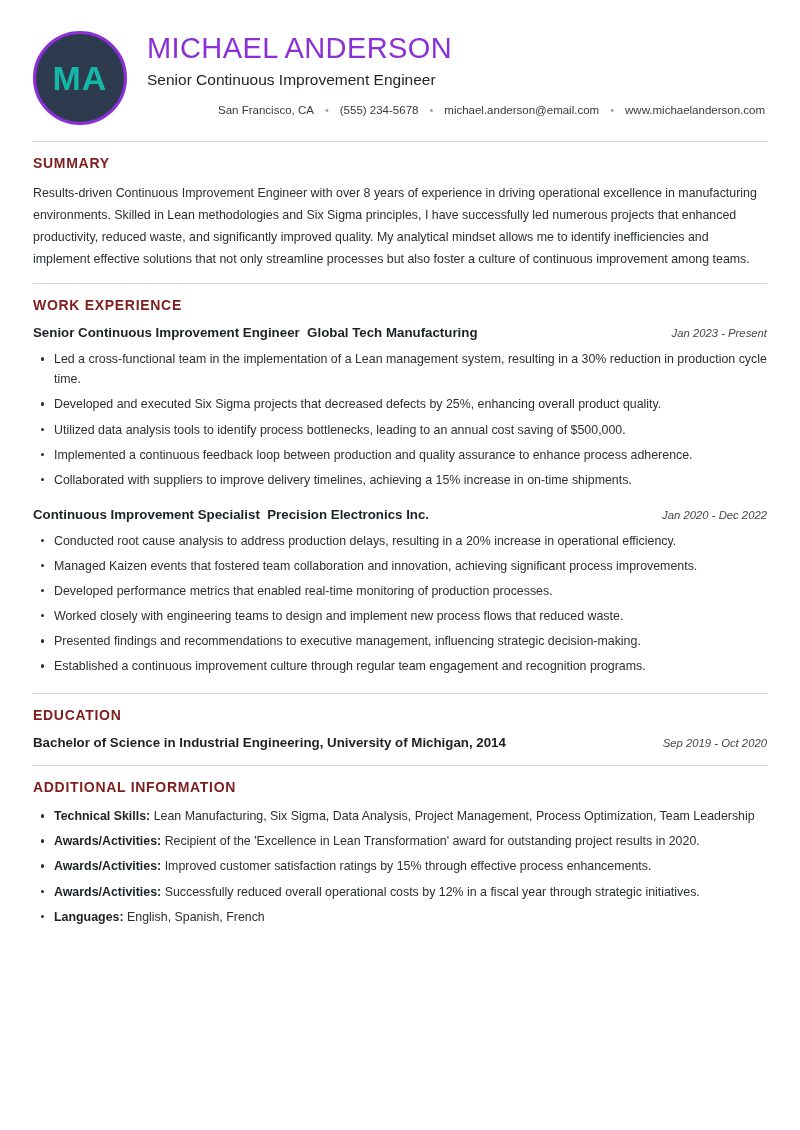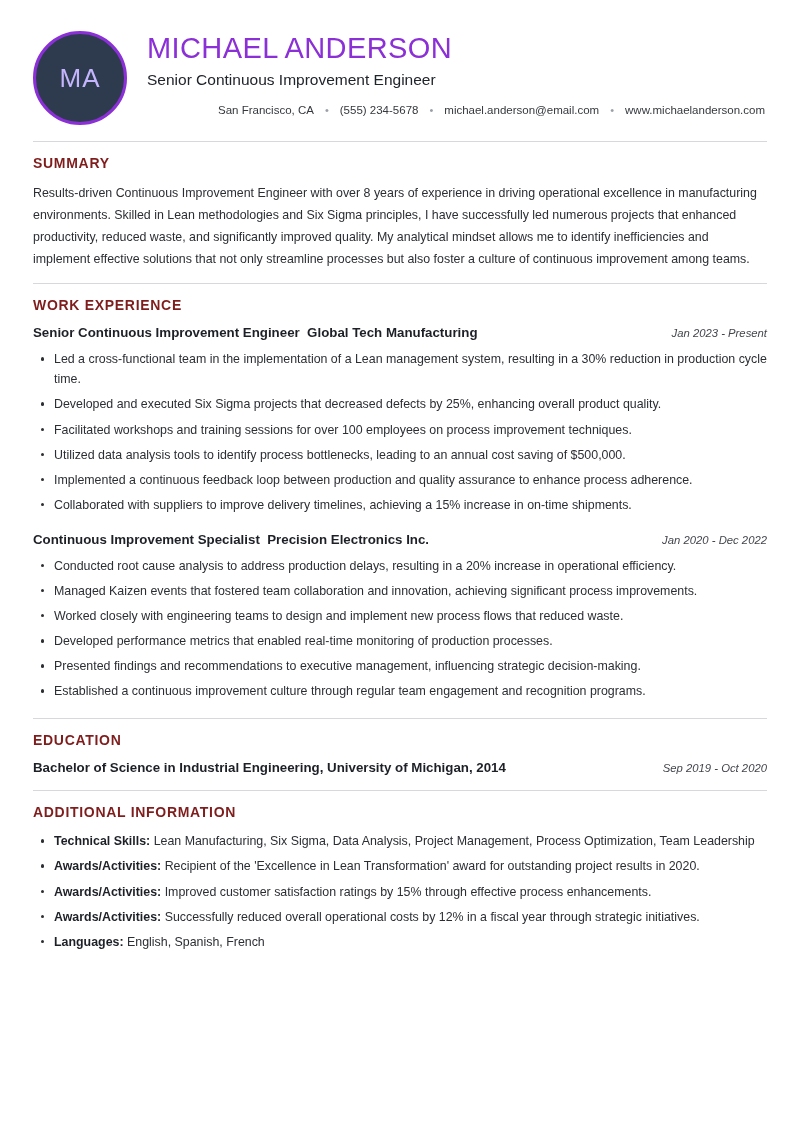--- a/index.html
+++ b/index.html
@@ -36,23 +36,23 @@
     border-radius: 50%;
     background: #2e3a4d;
     border: 3px solid #8b2fd6;
     box-sizing: border-box;
     display: flex;
     align-items: center;
     justify-content: center;
     margin-top: 3px;
   }
   .avatar-initials {
-    color: #c4b5fd;
-    font-size: 26px;
-    font-weight: 400;
+    color: #14b8a6;
+    font-size: 34px;
+    font-weight: 700;
     letter-spacing: 1px;
     line-height: 1;
   }
   .header-text {
     flex: 1 1 auto;
     padding-left: 20px;
     padding-top: 4px;
     min-width: 0;
   }
   .full-name {
@@ -220,39 +220,38 @@
       <div class="entry">
         <div class="entry-head">
           <div class="entry-heading">
             <span>Senior Continuous Improvement Engineer</span><span>&nbsp; </span><span class="entry-company">Global Tech Manufacturing</span>
           </div>
           <div class="entry-date">Jan 2023 - Present</div>
         </div>
         <ul class="bullets">
           <li>Led a cross-functional team in the implementation of a Lean management system, resulting in a 30% reduction in production cycle time.</li>
           <li>Developed and executed Six Sigma projects that decreased defects by 25%, enhancing overall product quality.</li>
-          <li>Facilitated workshops and training sessions for over 100 employees on process improvement techniques.</li>
           <li>Utilized data analysis tools to identify process bottlenecks, leading to an annual cost saving of $500,000.</li>
           <li>Implemented a continuous feedback loop between production and quality assurance to enhance process adherence.</li>
           <li>Collaborated with suppliers to improve delivery timelines, achieving a 15% increase in on-time shipments.</li>
         </ul>
       </div>
 
       <div class="entry">
         <div class="entry-head">
           <div class="entry-heading">
             <span>Continuous Improvement Specialist</span><span>&nbsp; </span><span class="entry-company">Precision Electronics Inc.</span>
           </div>
           <div class="entry-date">Jan 2020 - Dec 2022</div>
         </div>
         <ul class="bullets">
           <li>Conducted root cause analysis to address production delays, resulting in a 20% increase in operational efficiency.</li>
           <li>Managed Kaizen events that fostered team collaboration and innovation, achieving significant process improvements.</li>
+          <li>Developed performance metrics that enabled real-time monitoring of production processes.</li>
           <li>Worked closely with engineering teams to design and implement new process flows that reduced waste.</li>
-          <li>Developed performance metrics that enabled real-time monitoring of production processes.</li>
           <li>Presented findings and recommendations to executive management, influencing strategic decision-making.</li>
           <li>Established a continuous improvement culture through regular team engagement and recognition programs.</li>
         </ul>
       </div>
 
     </div>
   </div>
 
   <div class="rule"></div>
 

